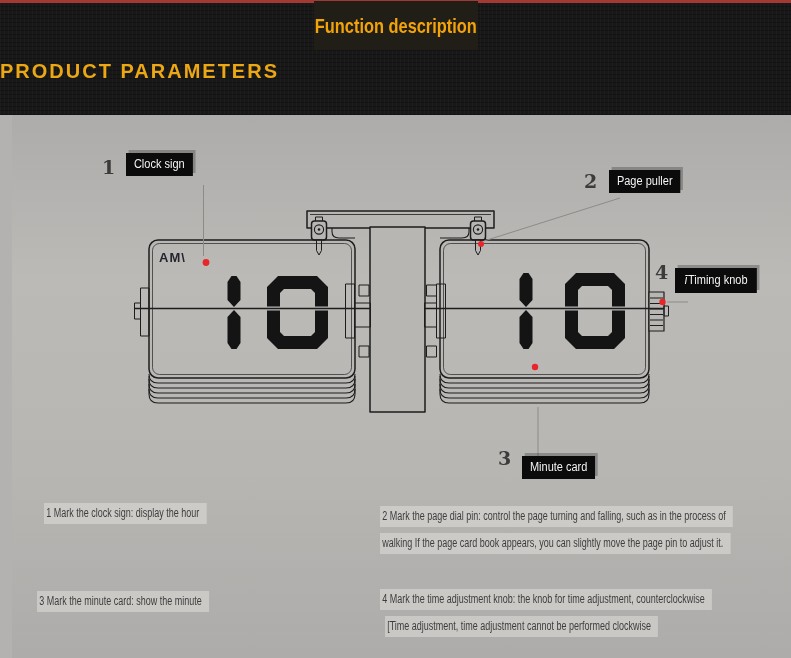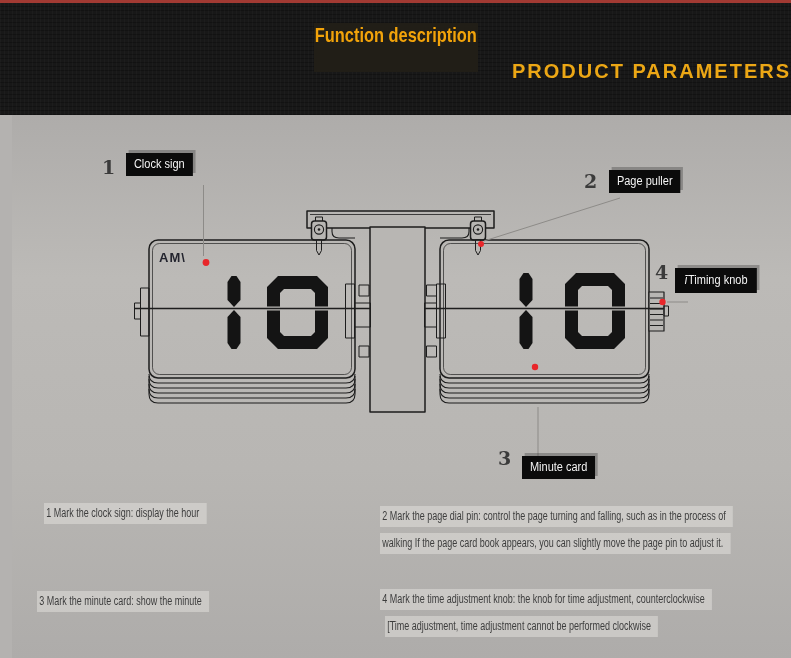--- a/index.html
+++ b/index.html
@@ -5,25 +5,25 @@
   html,body{margin:0;padding:0;}
   body{width:791px;height:658px;position:relative;overflow:hidden;
        font-family:"Liberation Sans",sans-serif;background:#b4b2b0;}
   .stage{position:absolute;inset:0;width:791px;height:658px;}
 
   
   .header{position:absolute;left:0;top:0;width:791px;height:115px;background:#181818;
     background-image:repeating-linear-gradient(90deg,rgba(255,255,255,.025) 0 1px,transparent 1px 4px),
                      repeating-linear-gradient(0deg,rgba(0,0,0,.25) 0 1px,transparent 1px 4px);}
   .accent-line{position:absolute;left:0;top:0;width:791px;height:3px;background:#a23a33;}
-  .subtitle-box{position:absolute;left:50%;top:23px;transform:translateX(-50%);
-    width:164px;height:49px;background:#211e17;display:flex;justify-content:center;}
+  .subtitle-box{position:absolute;left:50%;top:1px;transform:translateX(-50%);
+    width:164px;height:49px;background:#211e17;display:flex;align-items:center;justify-content:center;}
   .subtitle{color:#f2a30a;font-size:21px;font-weight:600;white-space:nowrap;
     display:inline-block;transform:scaleX(.78);}
-  .main-title{position:absolute;left:0;top:60px;width:791px;text-align:right;color:#eca715;
+  .main-title{position:absolute;left:0;top:60px;width:791px;text-align:left;color:#eca715;
     font-size:20px;font-weight:700;letter-spacing:2px;white-space:nowrap;}
 
   
   .canvas{position:absolute;left:12px;top:115px;width:791px;height:543px;
     background:linear-gradient(180deg,#aeacaa 0%,#bcbab7 30%,#b8b6b3 65%,#aeacaa 100%);}
   svg{position:absolute;left:0;top:0;}
 
   
   .num{position:absolute;color:#3b3b3b;font-family:"DejaVu Serif",serif;
     font-size:19px;font-weight:600;}

